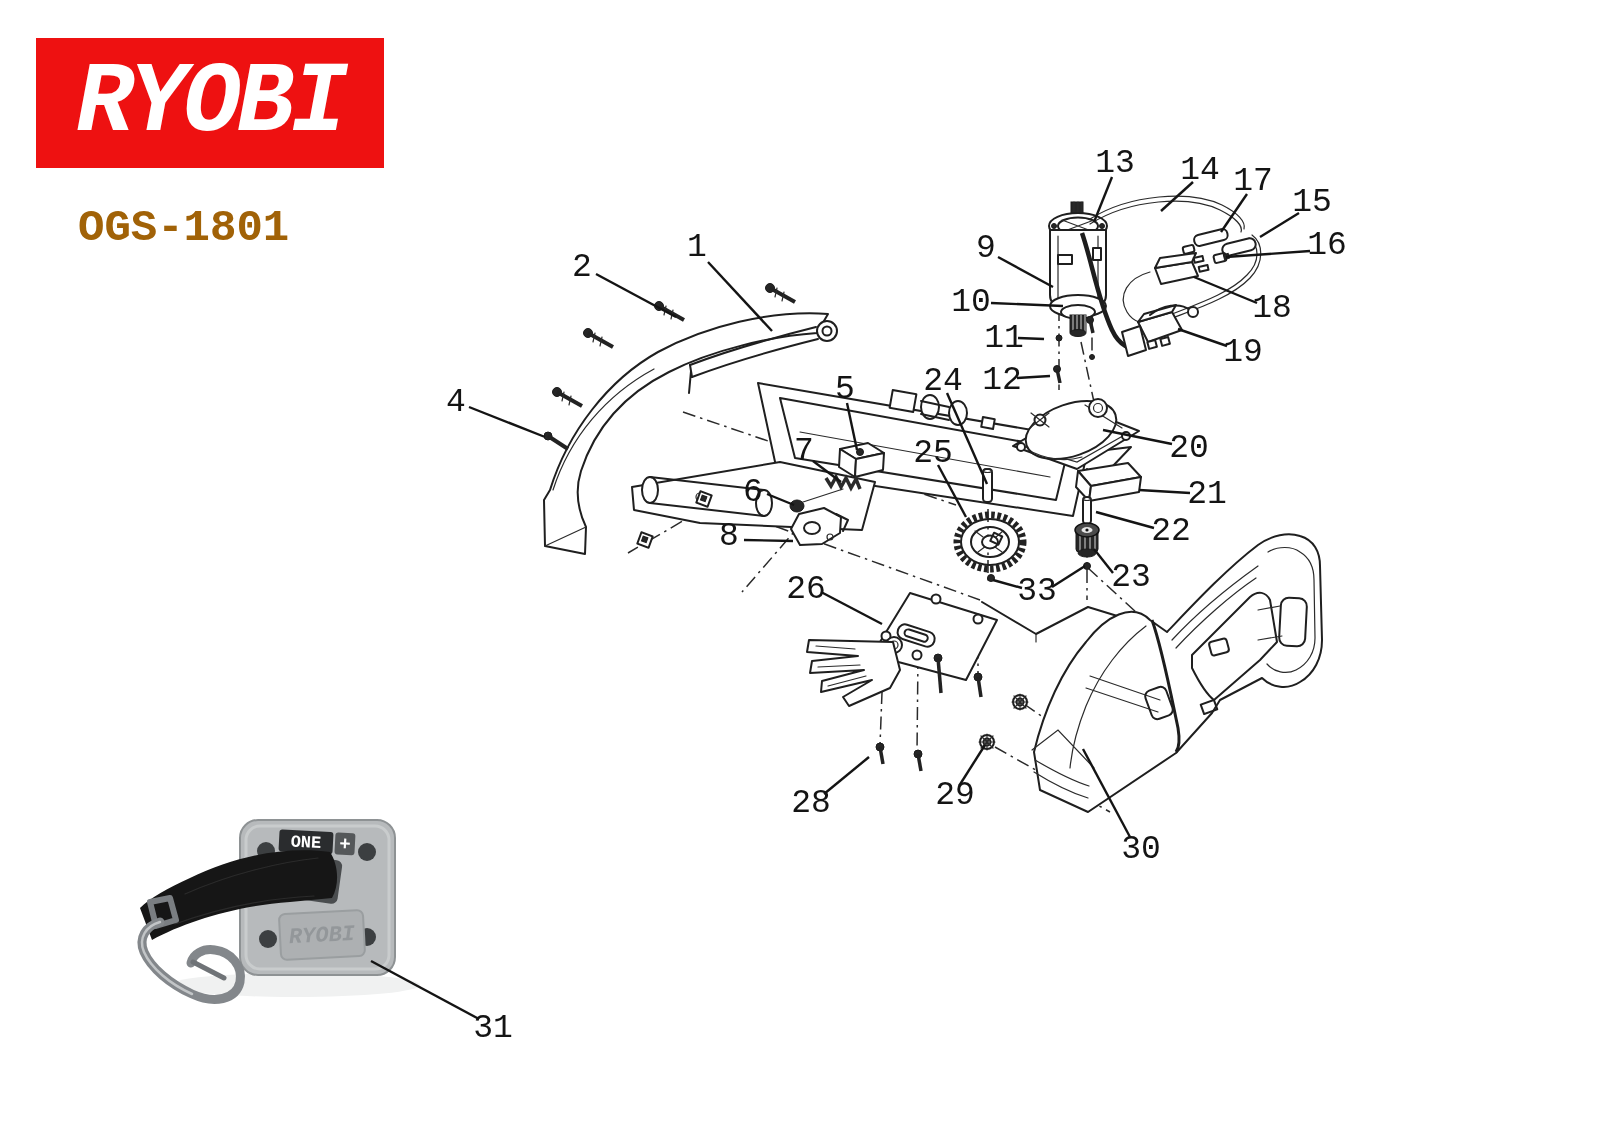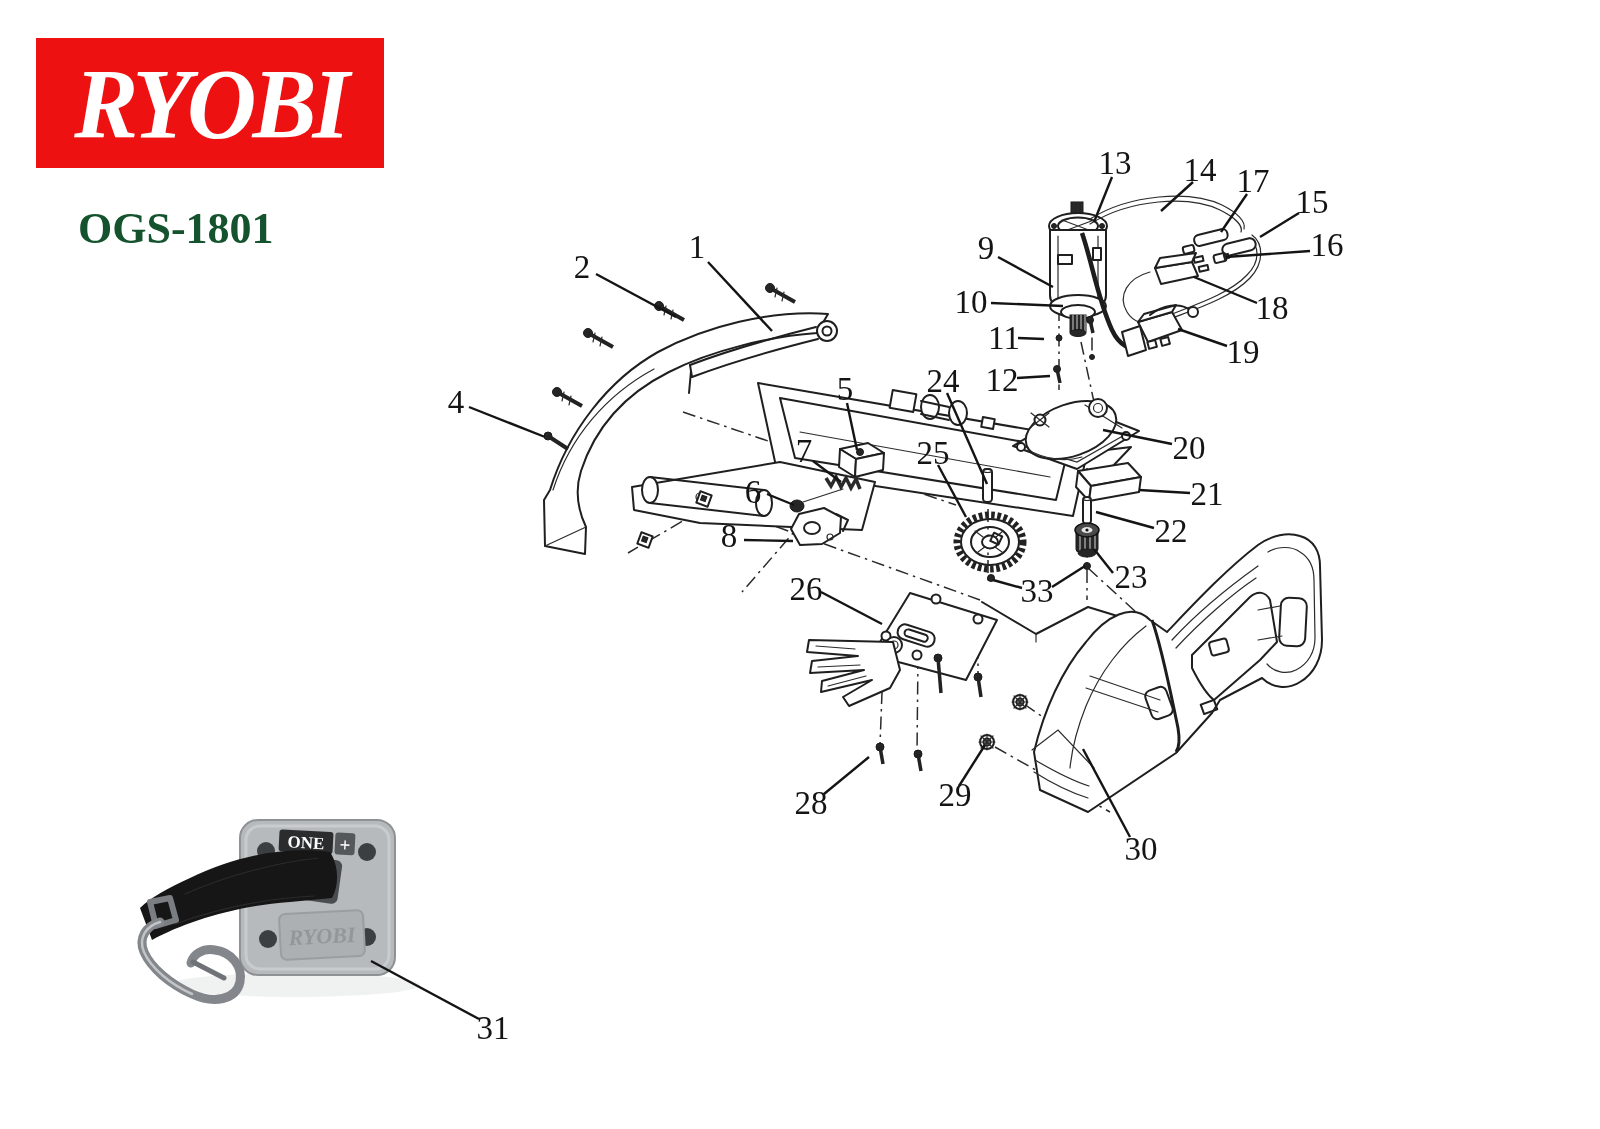--- a/index.html
+++ b/index.html
@@ -1,22 +1,22 @@
 <!DOCTYPE html>
 <html><head>
 <meta charset="utf-8">
 <style>
   html,body{margin:0;padding:0;background:#fff;}
   .page{position:relative;width:1600px;height:1129px;background:#fff;overflow:hidden;
-        font-family:Liberation Serif, serif;}
+        font-family:Liberation Mono, monospace;}
   .logo{position:absolute;left:36px;top:38px;width:348px;height:130px;
         display:flex;align-items:center;justify-content:center;}
   .logo span{font-style:italic;font-weight:700;font-size:96px;letter-spacing:-4px;
         transform:scaleY(1.04);}
-  .model{position:absolute;left:78px;top:203px;font-size:44px;font-weight:700;color:#14532d;}
+  .model{position:absolute;left:78px;top:203px;font-size:44px;font-weight:700;color:#a16207;}
   svg.diagram{position:absolute;left:0;top:0;}
   .ln{fill:none;stroke:#1f1f1f;stroke-width:2;stroke-linecap:round;stroke-linejoin:round;}
   .thin{fill:none;stroke:#2b2b2b;stroke-width:1.2;stroke-linecap:round;}
   .fw{fill:#ffffff;stroke:#1f1f1f;stroke-width:2;stroke-linejoin:round;}
   .dk{fill:#262626;stroke:#1a1a1a;stroke-width:1;}
   .dash{fill:none;stroke:#2a2a2a;stroke-width:1.5;stroke-dasharray:13 5 2.5 5;}
   .callout-text{font-size:33px;fill:#141414;}
   .leader{stroke:#141414;stroke-width:2.4;fill:none;}
 </style>
 </head>

